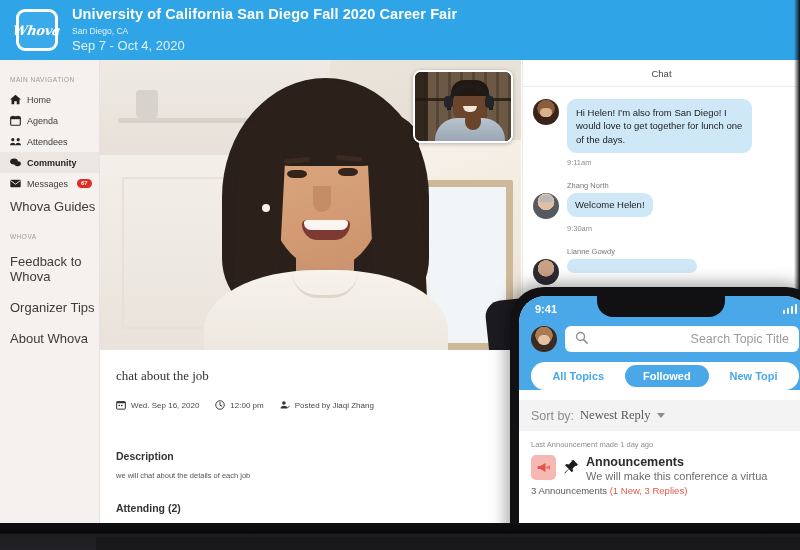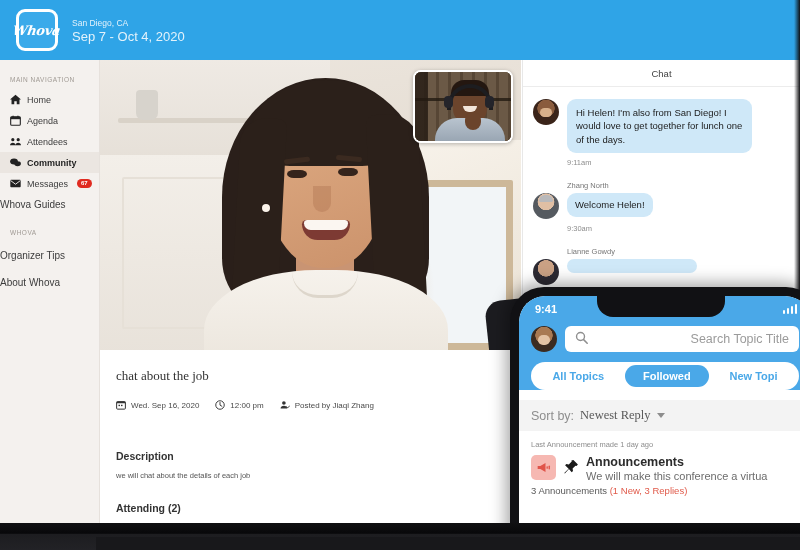--- a/index.html
+++ b/index.html
@@ -55,21 +55,21 @@
     padding: 6px 0 6px 10px; text-transform: uppercase;
   }
   .nav-item {
     display: flex; align-items: center; gap: 6px;
     padding: 5px 0 5px 10px; font-size: 9px; color: #3c3c3c;
     position: relative; cursor: pointer;
   }
   .nav-item.active { background: #ebe6e1; font-weight: bold; color: #1f1f1f; }
   .nav-item .ic { width: 11px; height: 11px; flex: 0 0 auto; display:block; }
   .nav-item .ic svg { display:block; }
-  .nav-item.plain { padding-left: 0; font-size: 10px; align-items: flex-end; }
+  .nav-item.plain { padding-left: 10px; font-size: 13px; align-items: flex-end; }
   .badge {
     background: #e02b20; color: #fff; font-size: 6px; font-weight: bold;
     border-radius: 8px; padding: 1px 4px; margin-left: 3px; line-height: 1.3;
   }
 
   
   .main {
     position: absolute; left: 100px; top: 60px; width: 421px; height: 463px;
     background: #ffffff; overflow: hidden;
   }
@@ -352,20 +352,21 @@
 
 <div id="root">
 
   <div class="screen">
 
     <div class="header">
       <div class="logo-box">
         <span class="logo-text">Whova</span>
       </div>
       <div class="header-texts">
+        <div class="event-title">University of California San Diego Fall 2020 Career Fair</div>
         <div class="event-sub">San Diego, CA</div>
         <div class="event-dates">Sep 7 - Oct 4, 2020</div>
       </div>
     </div>
 
     <div class="sidebar">
       <div class="nav-section-label">MAIN NAVIGATION</div>
 
       <div class="nav-item">
         <span class="ic">
@@ -420,20 +421,23 @@
         <span>Messages</span>
         <span class="badge">67</span>
       </div>
 
       <div class="nav-item plain">
         <span>Whova Guides</span>
       </div>
 
       <div class="nav-section-label" style="margin-top:8px">WHOVA</div>
 
+      <div class="nav-item plain" style="padding-top:8px;padding-bottom:8px">
+        <span>Feedback to Whova</span>
+      </div>
       <div class="nav-item plain" style="padding-top:8px;padding-bottom:8px">
         <span>Organizer Tips</span>
       </div>
       <div class="nav-item plain" style="padding-top:8px;padding-bottom:8px">
         <span>About Whova</span>
       </div>
     </div>
 
     <div class="main">
 

